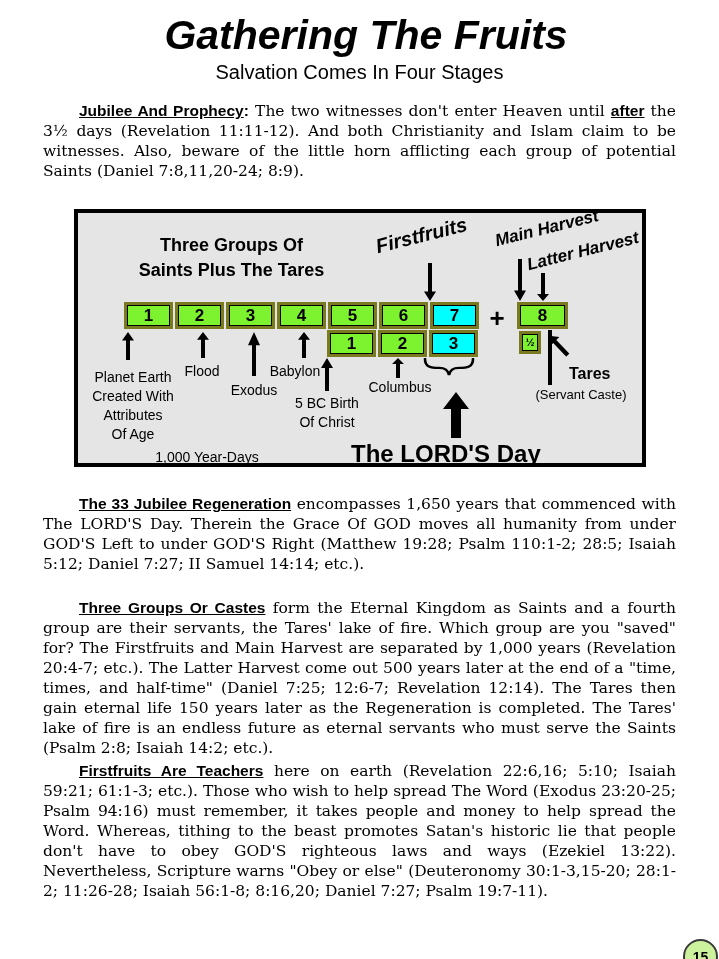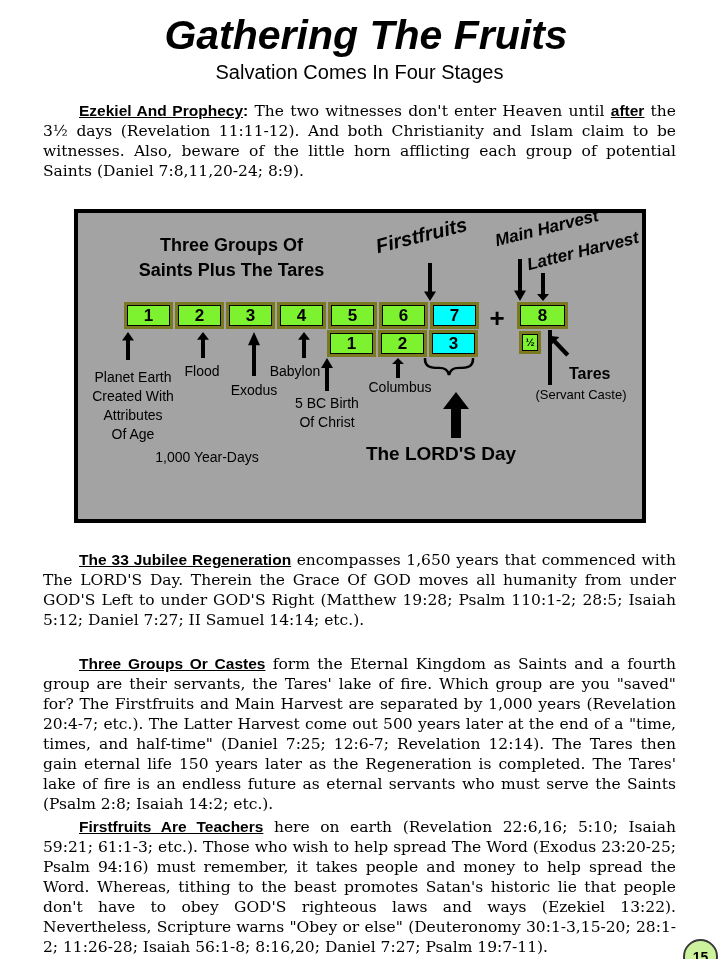--- a/index.html
+++ b/index.html
@@ -29,22 +29,22 @@
   .para.p3{margin-top:24px;}
   .para.p4{margin-top:3px;}
   .lead{
     font-family:"Liberation Sans", sans-serif;
     font-weight:bold;text-decoration:underline;
   }
   .leadcolon{font-family:"Liberation Sans", sans-serif;font-weight:bold;}
 
   
   .diagram{
-    position:relative;margin:28px 0 0 74px;width:572px;height:314px;
-    background:#a3a3a3;border:4px solid #000;box-sizing:border-box;
+    position:relative;margin:28px 0 0 74px;width:572px;height:258px;
+    background:#e5e5e5;border:4px solid #000;box-sizing:border-box;
     font-family:"Liberation Sans", sans-serif;
   }
   .diagram *{box-sizing:border-box;}
   .dg-title{
     position:absolute;left:41px;top:20px;width:225px;text-align:center;
     font-weight:bold;font-size:18px;line-height:25px;
   }
   .rot{
     position:absolute;font-weight:bold;font-style:italic;white-space:nowrap;
     transform:rotate(-14deg);transform-origin:left bottom;
@@ -79,40 +79,40 @@
     position:absolute;text-align:center;font-size:14px;line-height:19px;
     white-space:nowrap;
   }
   .lbl-planet{left:0px;top:155px;width:110px;}
   .lbl-flood{left:96px;top:149px;width:56px;}
   .lbl-exodus{left:146px;top:168px;width:60px;}
   .lbl-babylon{left:187px;top:149px;width:60px;}
   .lbl-birth{left:185px;top:181px;width:128px;}
   .lbl-columbus{left:266px;top:165px;width:112px;}
   .lbl-years{left:69px;top:235px;width:120px;text-align:center;}
-  .lbl-lords{left:273px;top:231px;width:180px;font-weight:bold;font-size:19px;}
+  .lbl-lords{left:273px;top:231px;width:180px;font-weight:bold;font-size:24px;}
   .lbl-tares{left:491px;top:151px;width:60px;text-align:left;font-weight:bold;font-size:16px;}
   .lbl-servant{left:442px;top:172px;width:122px;font-weight:normal;font-size:13px;}
 
   .pagenum{
     position:absolute;left:683px;top:927px;width:31px;height:31px;
     border-radius:50%;background:#ccf29e;border:2px solid #3a3a3a;
     display:flex;align-items:center;justify-content:center;
     font-family:"Liberation Sans", sans-serif;font-weight:bold;font-size:14px;
   }
 </style>
 </head>
 <body>
 
 <div class="page">
 
   <h1 class="title">Gathering The Fruits</h1>
   <div class="subtitle">Salvation Comes In Four Stages</div>
 
-  <p class="para p1"><span class="lead">Ezekiel And Prophecy</span><span class="leadcolon">:</span><span>  The two witnesses don't enter Heaven until </span><span class="lead">after</span><span> the 3½ days (Revelation 11:11-12).  And both Christianity and Islam claim to be witnesses.  Also, beware of the little horn afflicting each group of potential Saints (Daniel 7:8,11,20-24; 8:9).</span></p>
+  <p class="para p1"><span class="lead">Jubilee And Prophecy</span><span class="leadcolon">:</span><span>  The two witnesses don't enter Heaven until </span><span class="lead">after</span><span> the 3½ days (Revelation 11:11-12).  And both Christianity and Islam claim to be witnesses.  Also, beware of the little horn afflicting each group of potential Saints (Daniel 7:8,11,20-24; 8:9).</span></p>
 
   <div class="diagram">
 
     <div class="dg-title">
       <div>Three Groups Of</div>
       <div>Saints Plus The Tares</div>
     </div>
 
     <div class="rot ff">Firstfruits</div>
     <div class="rot mh">Main Harvest</div>

